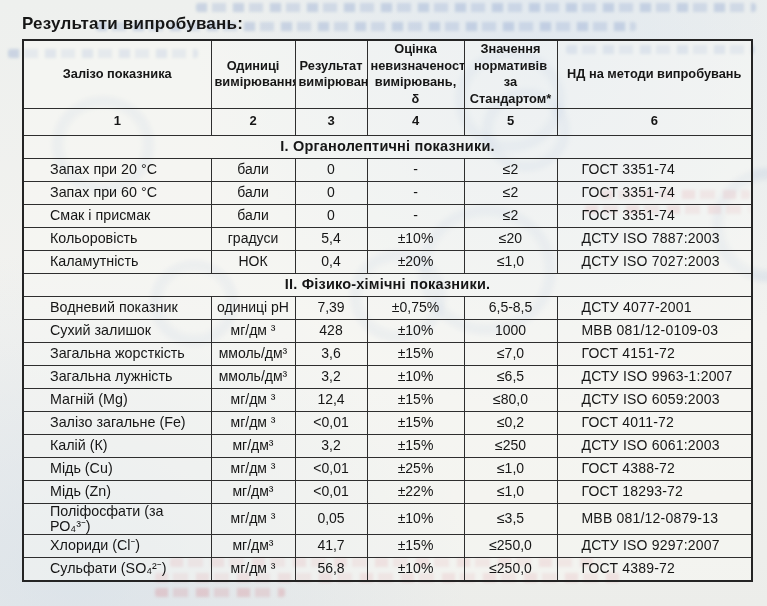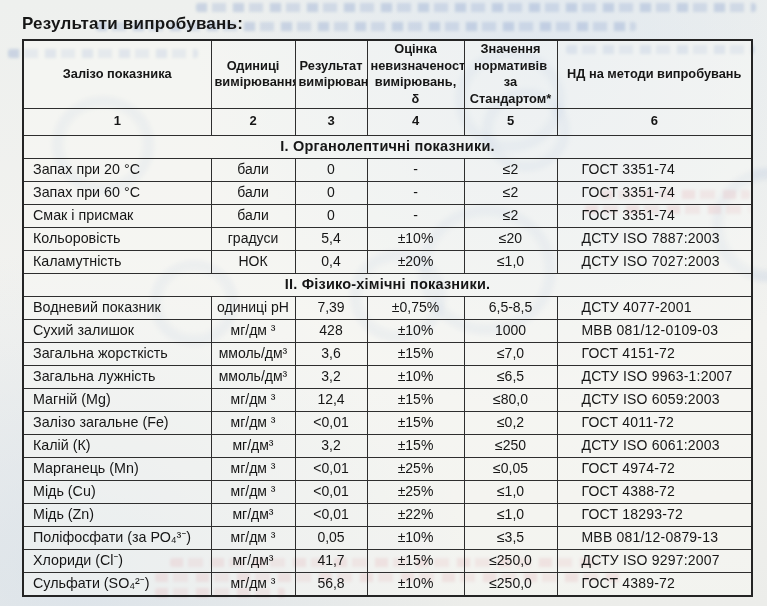--- a/index.html
+++ b/index.html
@@ -80,21 +80,21 @@
     text-align: center;
   }
   tr.section-row td {
     height: 22px;
     font-size: 14.5px;
     font-weight: bold;
     text-align: center;
     letter-spacing: .2px;
   }
   tbody td { height: 22px; font-size: 14px; line-height: 1.05; }
-  tbody td.c0 { text-align: left; padding-left: 9px; font-size: 14.3px; }
+  tbody td.c0 { text-align: left; padding-left: 26px; font-size: 14.3px; }
   tbody td.c1, tbody td.c2, tbody td.c3, tbody td.c4 { text-align: center; }
   tbody td.c5 { text-align: left; padding-left: 24px; letter-spacing: .2px; }
 </style>
 </head>
 <body>
 
 <div class="wm-circle" style="left:455px; top:48px;  width:92px;  height:86px;"></div>
 <div class="wm-circle" style="left:482px; top:88px;  width:70px;  height:66px;"></div>
 <div class="wm-circle" style="left:418px; top:205px; width:120px; height:112px;"></div>
 <div class="wm-circle" style="left:350px; top:250px; width:78px;  height:74px;"></div>
@@ -245,28 +245,20 @@
         </tr>
         <tr>
           <td class="c0">Калій (К)</td>
           <td class="c1">мг/дм³</td>
           <td class="c2">3,2</td>
           <td class="c3">±15%</td>
           <td class="c4">≤250</td>
           <td class="c5">ДСТУ ISO 6061:2003</td>
         </tr>
         <tr>
-          <td class="c0">Марганець (Mn)</td>
-          <td class="c1">мг/дм ³</td>
-          <td class="c2">&lt;0,01</td>
-          <td class="c3">±25%</td>
-          <td class="c4">≤0,05</td>
-          <td class="c5">ГОСТ 4974-72</td>
-        </tr>
-        <tr>
           <td class="c0">Мідь (Cu)</td>
           <td class="c1">мг/дм ³</td>
           <td class="c2">&lt;0,01</td>
           <td class="c3">±25%</td>
           <td class="c4">≤1,0</td>
           <td class="c5">ГОСТ 4388-72</td>
         </tr>
         <tr>
           <td class="c0">Мідь (Zn)</td>
           <td class="c1">мг/дм³</td>

